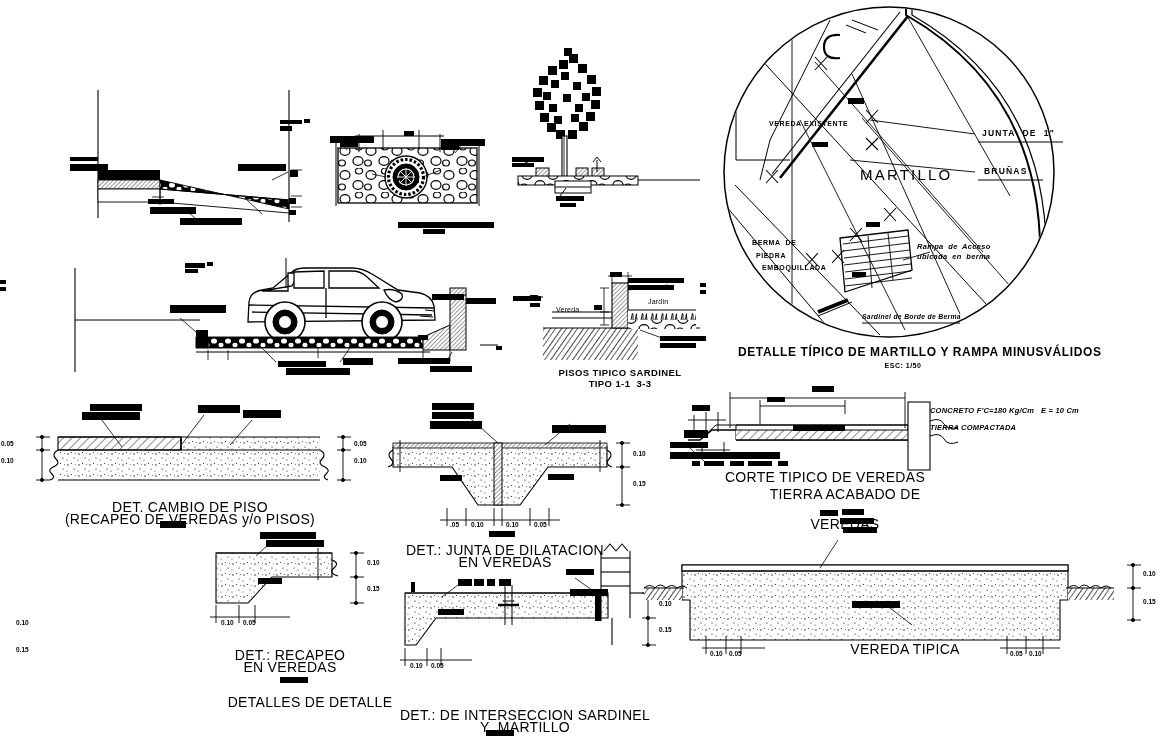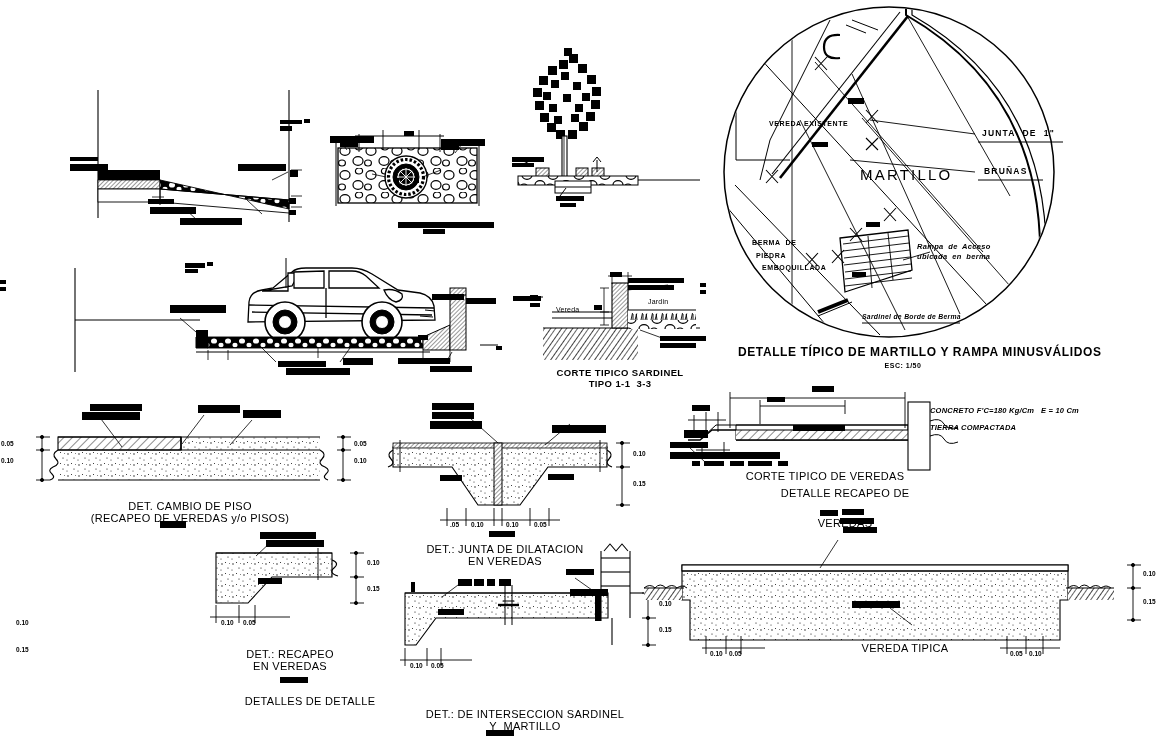--- a/index.html
+++ b/index.html
@@ -8,21 +8,21 @@
     font-family:"Liberation Sans", sans-serif;
     width:1158px;height:741px;position:relative;overflow:hidden;
     color:#000;
   }
   #sheet{position:absolute;left:0;top:0;width:1158px;height:741px;}
   svg.layer{position:absolute;left:0;top:0;width:1158px;height:741px;}
 
   
   .t{position:absolute;white-space:pre;color:#000;line-height:1.12;}
   .cap{font-size:9.5px;letter-spacing:.4px;text-align:center;}
-  .cap2{font-size:11px;letter-spacing:.3px;text-align:center;}
+  .cap2{font-size:14px;letter-spacing:.3px;text-align:center;}
   .dim{font-size:6.5px;font-weight:bold;letter-spacing:0;}
   .note{font-size:7.5px;font-style:italic;font-weight:bold;letter-spacing:.2px;}
   .lbl{font-size:7px;font-weight:bold;letter-spacing:.6px;}
   .lbl2{font-size:7.5px;letter-spacing:.2px;}
   .big{font-size:15px;letter-spacing:2.2px;}
   .title{font-size:12px;font-weight:bold;letter-spacing:.6px;text-align:right;}
   .scale{font-size:7px;font-weight:bold;letter-spacing:.5px;text-align:center;}
   .script{font-size:7.5px;font-weight:bold;font-style:italic;letter-spacing:.3px;}
 
   
@@ -587,27 +587,27 @@
 <div class="t lbl" style="left:984px;top:167px;font-size:8.5px;letter-spacing:1.2px;">BRUÑAS</div>
 <div class="t script" style="left:917px;top:243px;">Rampa  de  Acceso</div>
 <div class="t script" style="left:917px;top:253px;">ubicada  en  berma</div>
 <div class="t script" style="left:862px;top:313px;font-size:6.8px;">Sardinel de Borde de Berma</div>
 
 <div class="t title" style="left:738px;top:346px;width:330px;">DETALLE TÍPICO DE MARTILLO Y RAMPA MINUSVÁLIDOS</div>
 <div class="t scale" style="left:738px;top:362px;width:330px;">ESC: 1/50</div>
 
 <div class="t lbl2" style="left:556px;top:306px;font-size:7px;">Vereda</div>
 <div class="t lbl2" style="left:648px;top:298px;font-size:7px;">Jardin</div>
-<div class="t cap" style="left:540px;top:368px;width:160px;font-weight:bold;">CORTE TIPICO SARDINEL</div>
+<div class="t cap" style="left:540px;top:368px;width:160px;font-weight:bold;">PISOS TIPICO SARDINEL</div>
 <div class="t cap" style="left:540px;top:379px;width:160px;font-weight:bold;">TIPO 1-1  3-3</div>
 
 <div class="t note" style="left:930px;top:407px;">CONCRETO F'C=180 Kg/Cm   E = 10 Cm</div>
 <div class="t note" style="left:930px;top:424px;">TIERRA COMPACTADA</div>
 <div class="t cap2" style="left:700px;top:470px;width:250px;">CORTE TIPICO DE VEREDAS</div>
-<div class="t cap2" style="left:720px;top:487px;width:250px;">DETALLE RECAPEO DE</div>
+<div class="t cap2" style="left:720px;top:487px;width:250px;">TIERRA ACABADO DE</div>
 <div class="t cap2" style="left:720px;top:517px;width:250px;">VEREDAS</div>
 
 <div class="t cap2" style="left:60px;top:500px;width:260px;">DET. CAMBIO DE PISO</div>
 <div class="t cap2" style="left:60px;top:512px;width:260px;">(RECAPEO DE VEREDAS y/o PISOS)</div>
 <div class="t dim" style="left:1px;top:440px;">0.05</div>
 <div class="t dim" style="left:1px;top:457px;">0.10</div>
 <div class="t dim" style="left:354px;top:440px;">0.05</div>
 <div class="t dim" style="left:354px;top:457px;">0.10</div>
 
 <div class="t cap2" style="left:400px;top:543px;width:210px;">DET.: JUNTA DE DILATACION</div>

